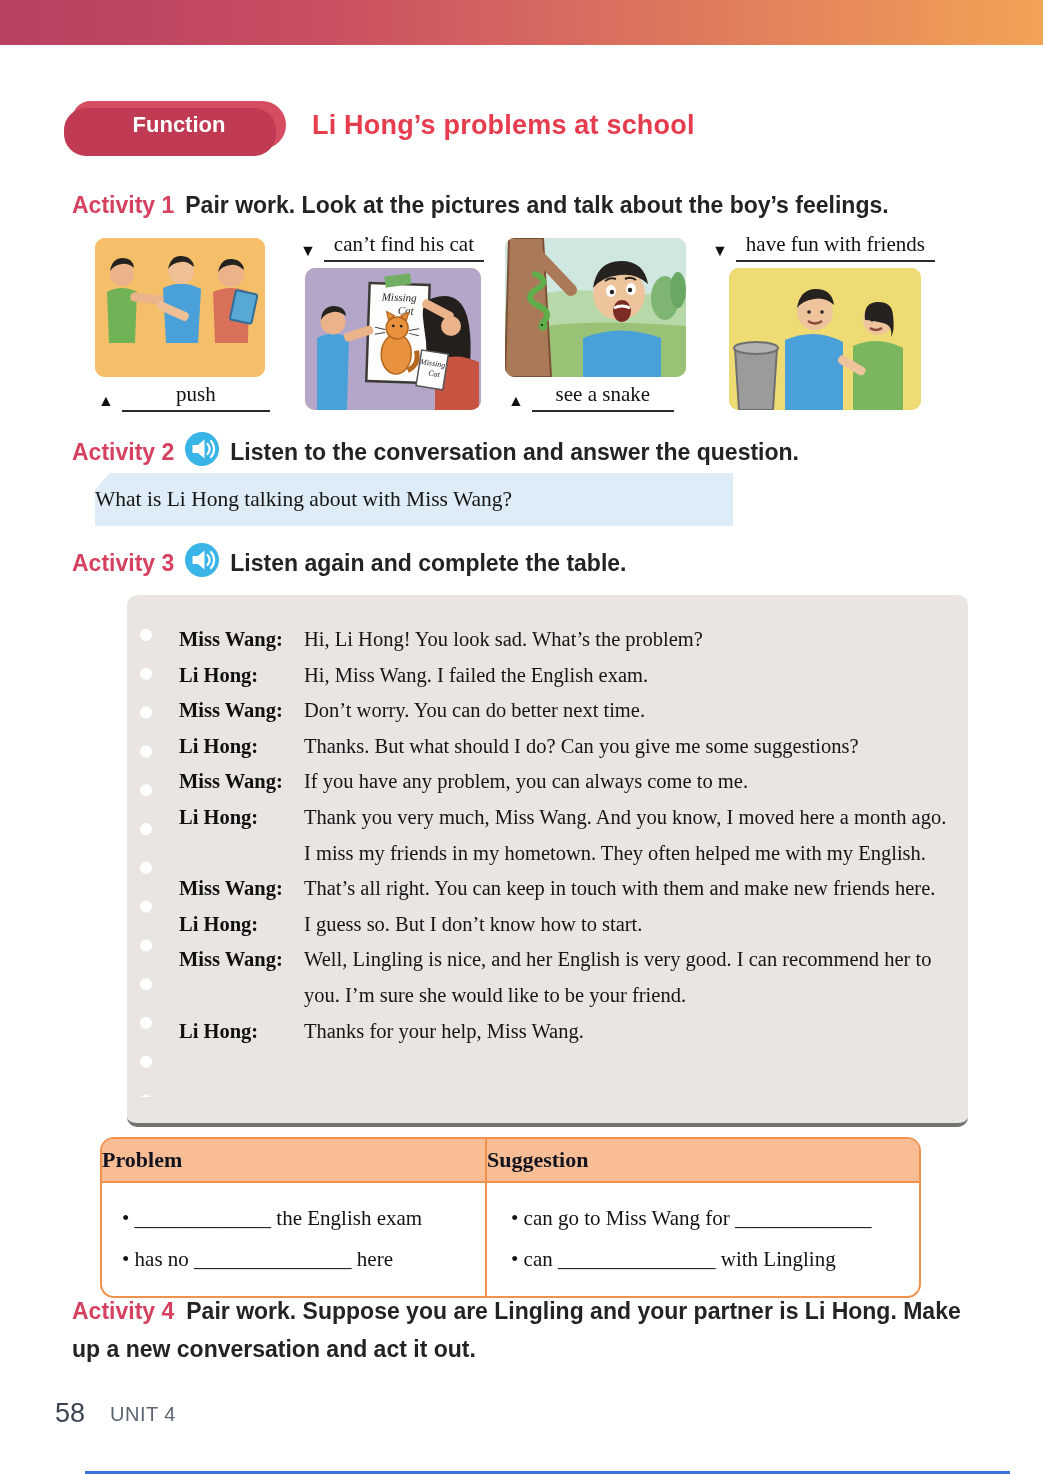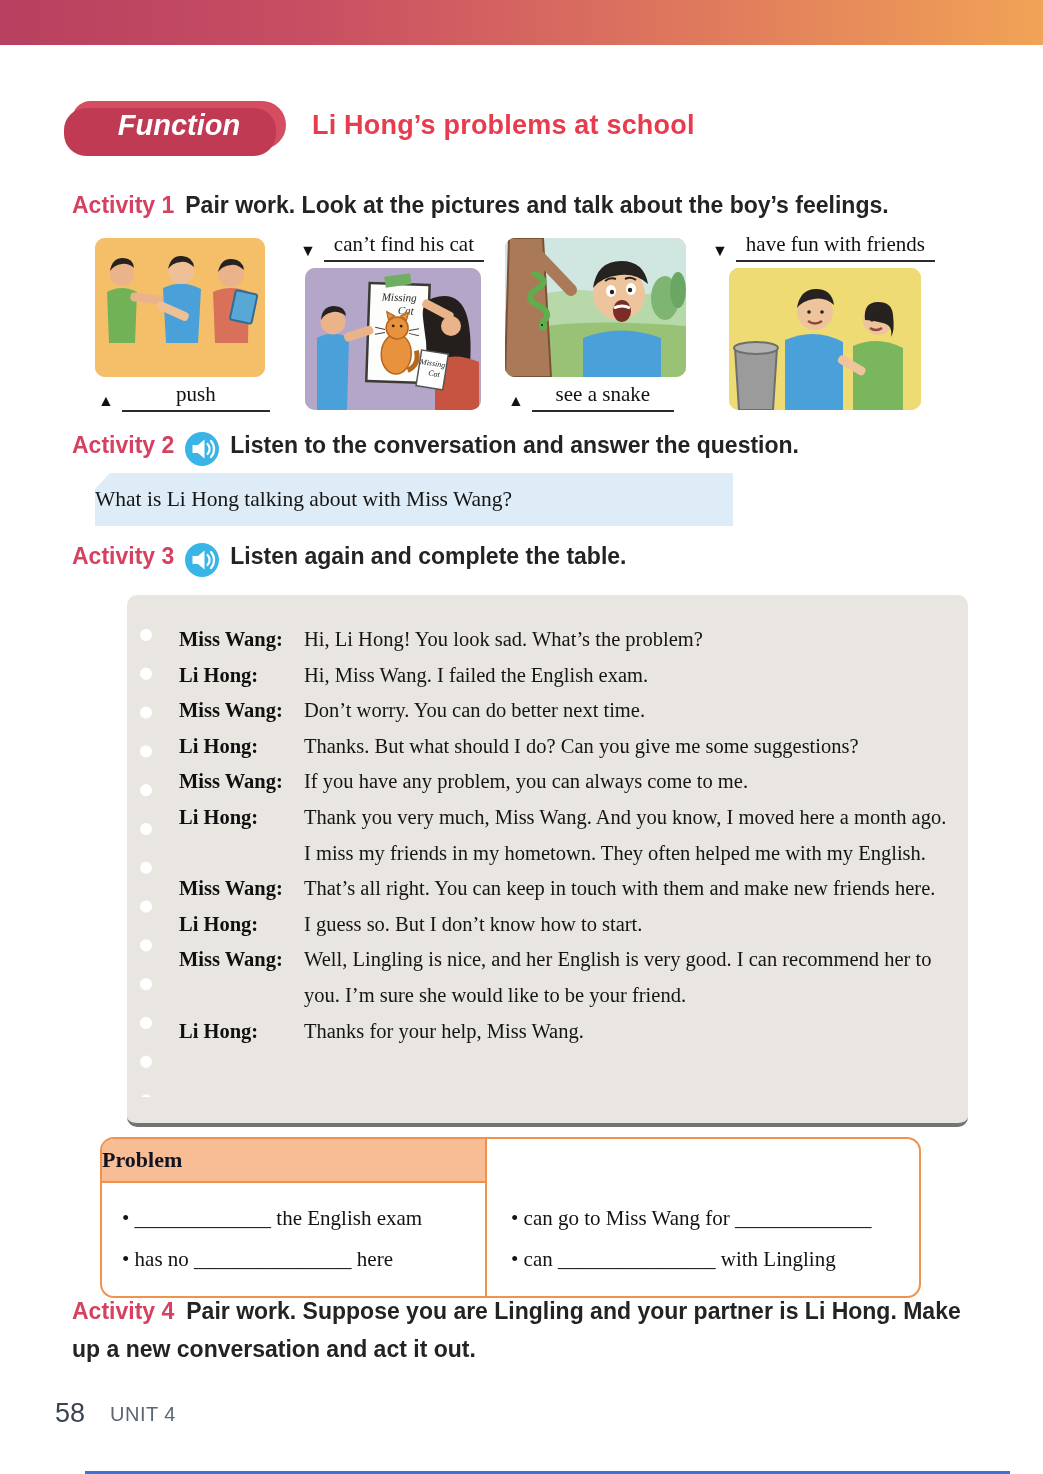--- a/index.html
+++ b/index.html
@@ -8,27 +8,27 @@
     background:#ffffff;font-family:"Liberation Sans",sans-serif;
   }
 
   
   .topbar{position:absolute;top:0;left:0;width:1043px;height:45px;
     background:linear-gradient(90deg,#b84060 0%,#c84e62 30%,#da6e5f 58%,#f1a356 100%);}
 
   
   .header-row{position:absolute;top:101px;left:72px;display:flex;align-items:center;gap:26px;}
   .fn-badge{position:relative;z-index:1;width:214px;height:48px;line-height:48px;text-align:center;
-    background:#d54d60;color:#fff;font-weight:bold;font-size:29px;border-radius:20px 26px 26px 20px;font-style:italic;}
+    background:#d54d60;color:#fff;font-weight:bold;font-size:22px;border-radius:20px 26px 26px 20px;}
   .fn-badge::before{content:"";position:absolute;z-index:-1;left:-8px;right:10px;top:7px;bottom:-7px;
     background:#c03a53;border-radius:22px;}
   .page-title{color:#e63c4e;font-weight:bold;font-size:27px;letter-spacing:.2px;}
 
   
-  .act-row{position:absolute;left:72px;display:flex;align-items:flex-start;gap:11px;white-space:nowrap;}
+  .act-row{position:absolute;left:72px;display:flex;align-items:flex-end;gap:11px;white-space:nowrap;}
   .act-label{color:#d5415f;font-weight:bold;font-size:23px;}
   .act-text{color:#232323;font-weight:bold;font-size:23px;}
   .audio-btn{width:34px;height:34px;display:inline-block;flex:0 0 auto;}
 
   
   .pics{position:absolute;top:232px;left:0;width:1043px;height:200px;}
   .pic{position:absolute;border-radius:10px;overflow:hidden;box-shadow:0 0 0 2px #f0c070 inset;}
   .pic svg{display:block}
   .cap{position:absolute;display:flex;align-items:flex-end;gap:8px;}
   .cap .tri{font-size:16px;color:#111;line-height:22px;}
@@ -273,20 +273,21 @@
   </div>
   <div class="dlg-row">
     <span class="sp">Li Hong:</span>
     <span class="tx">Thanks for your help, Miss Wang.</span>
   </div>
 </div>
 
 <div class="ref-table">
   <div class="ref-head">
     <div class="hcell first">Problem</div>
+    <div class="hcell">Suggestion</div>
   </div>
   <div class="ref-body">
     <div class="bcell first">
       <div class="titem">• _____________ the English exam</div>
       <div class="titem">• has no _______________ here</div>
     </div>
     <div class="bcell" style="padding-left:24px">
       <div class="titem">• can go to Miss Wang for _____________</div>
       <div class="titem">• can _______________ with Lingling</div>
     </div>

